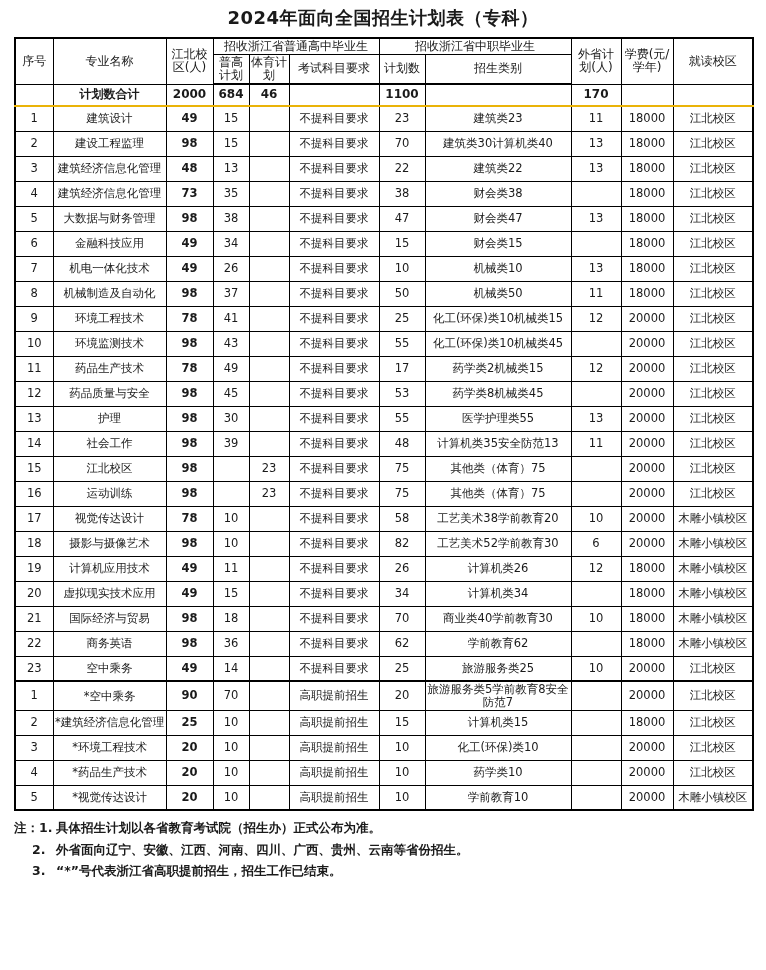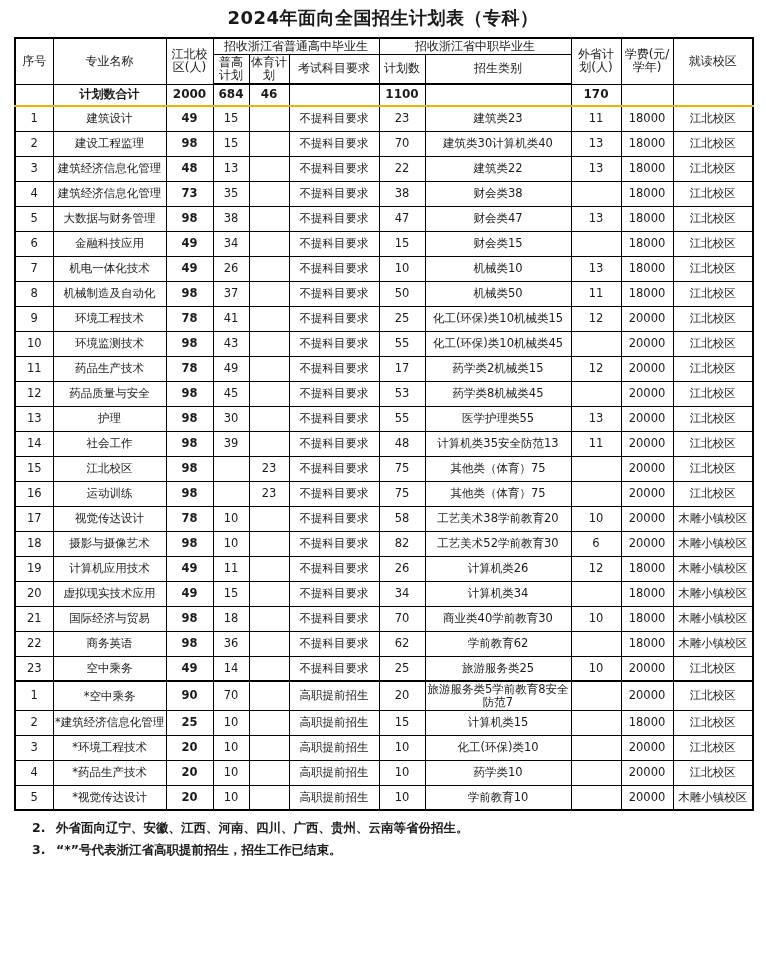--- a/index.html
+++ b/index.html
@@ -565,20 +565,24 @@
             <td class="c-out"></td>
             <td class="c-fee">20000</td>
             <td class="c-campus">木雕小镇校区</td>
           </tr>
         </tbody>
     </table>
   </div>
 
   <div class="notes">
       <div class="note-line">
+        <span class="note-lead">注：1.</span>
+        <span class="note-text">具体招生计划以各省教育考试院（招生办）正式公布为准。</span>
+      </div>
+      <div class="note-line">
         <span class="note-lead indent">2.</span>
         <span class="note-text">外省面向辽宁、安徽、江西、河南、四川、广西、贵州、云南等省份招生。</span>
       </div>
       <div class="note-line">
         <span class="note-lead indent">3.</span>
         <span class="note-text">“*”号代表浙江省高职提前招生，招生工作已结束。</span>
       </div>
     </div>
 
 </div>

